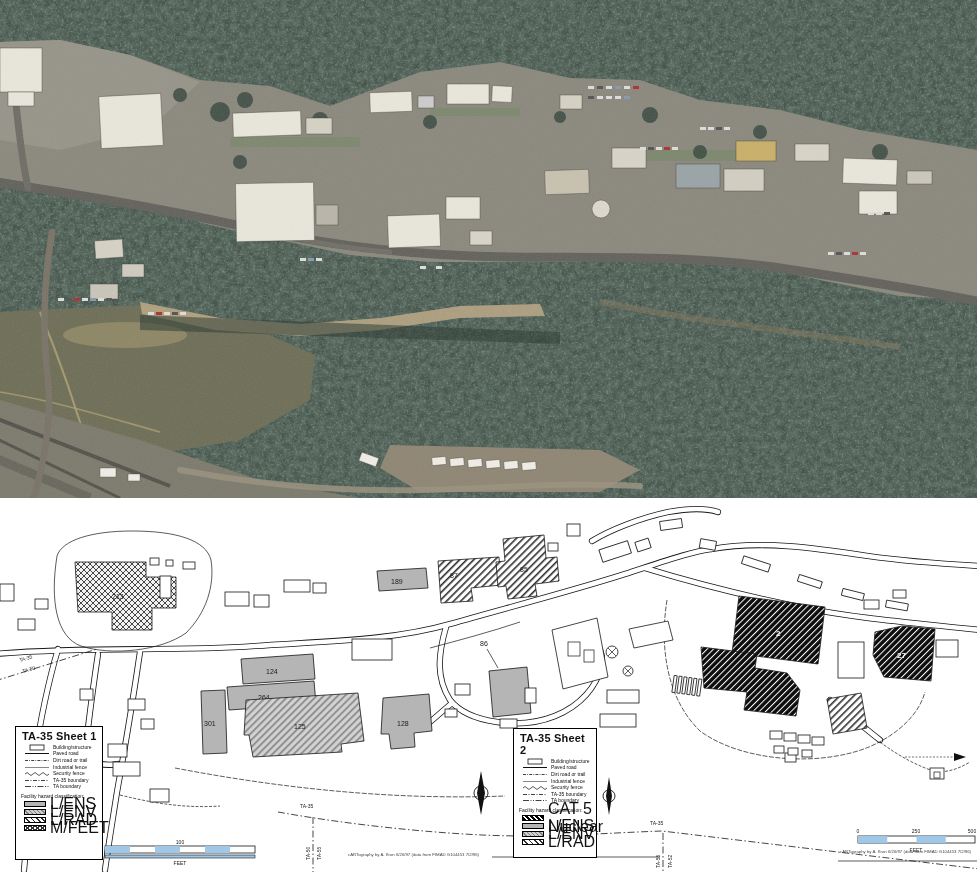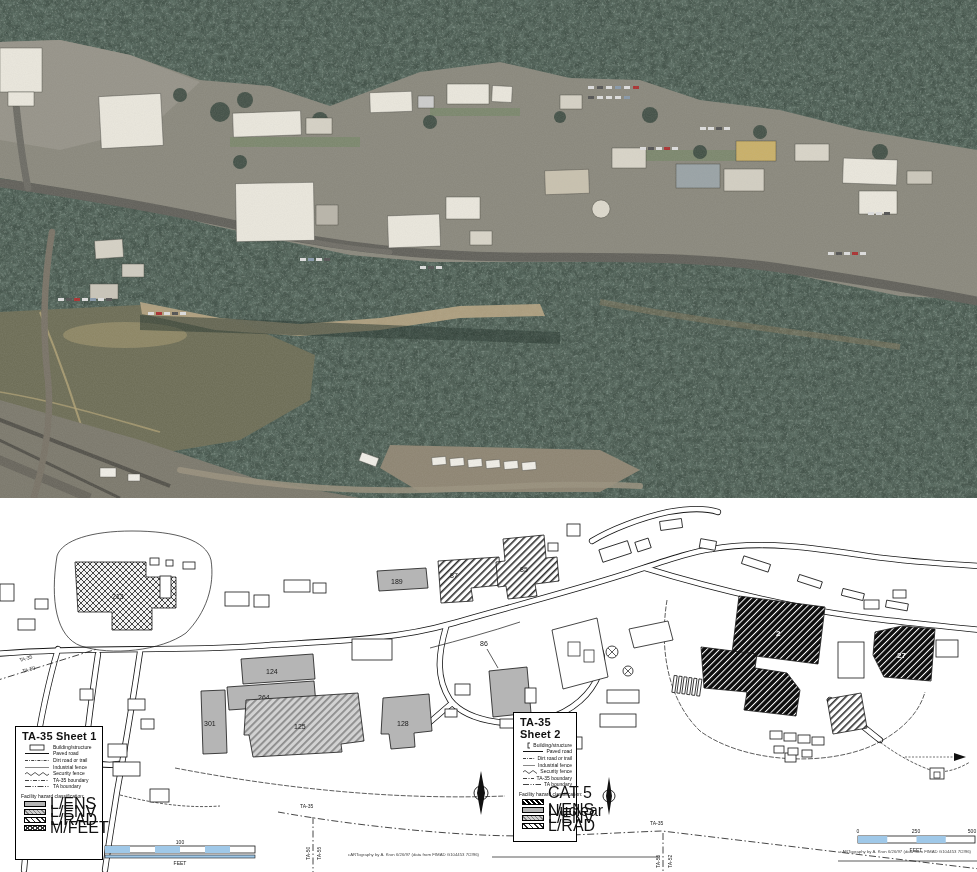--- a/index.html
+++ b/index.html
@@ -539,21 +539,21 @@
       <div class="hrow">
           <span class="sw sw-lrad"></span>
           <span class="ltext">L/RAD</span>
         </div>
       <div class="hrow">
           <span class="sw sw-mchem"></span>
           <span class="ltext">M/FEET</span>
         </div>
     </div>
 
-    <div class="legend" style="left:513px;top:214px;width:64px;height:130px;">
+    <div class="legend" style="left:513px;top:230px;width:84px;height:130px;">
       <div class="ltitle">TA-35 Sheet 2</div>
       <div class="lrow">
         <svg width="26" height="7">
             <rect x="6" y="1" width="14" height="5" fill="#fff" stroke="#111" stroke-width="0.8"></rect>
           </svg>
         <span class="ltext">Building/structure</span>
       </div>
       <div class="lrow">
         <svg width="26" height="7">
             <line x1="1" y1="3.5" x2="25" y2="3.5" stroke="#111" stroke-width="1"></line>

